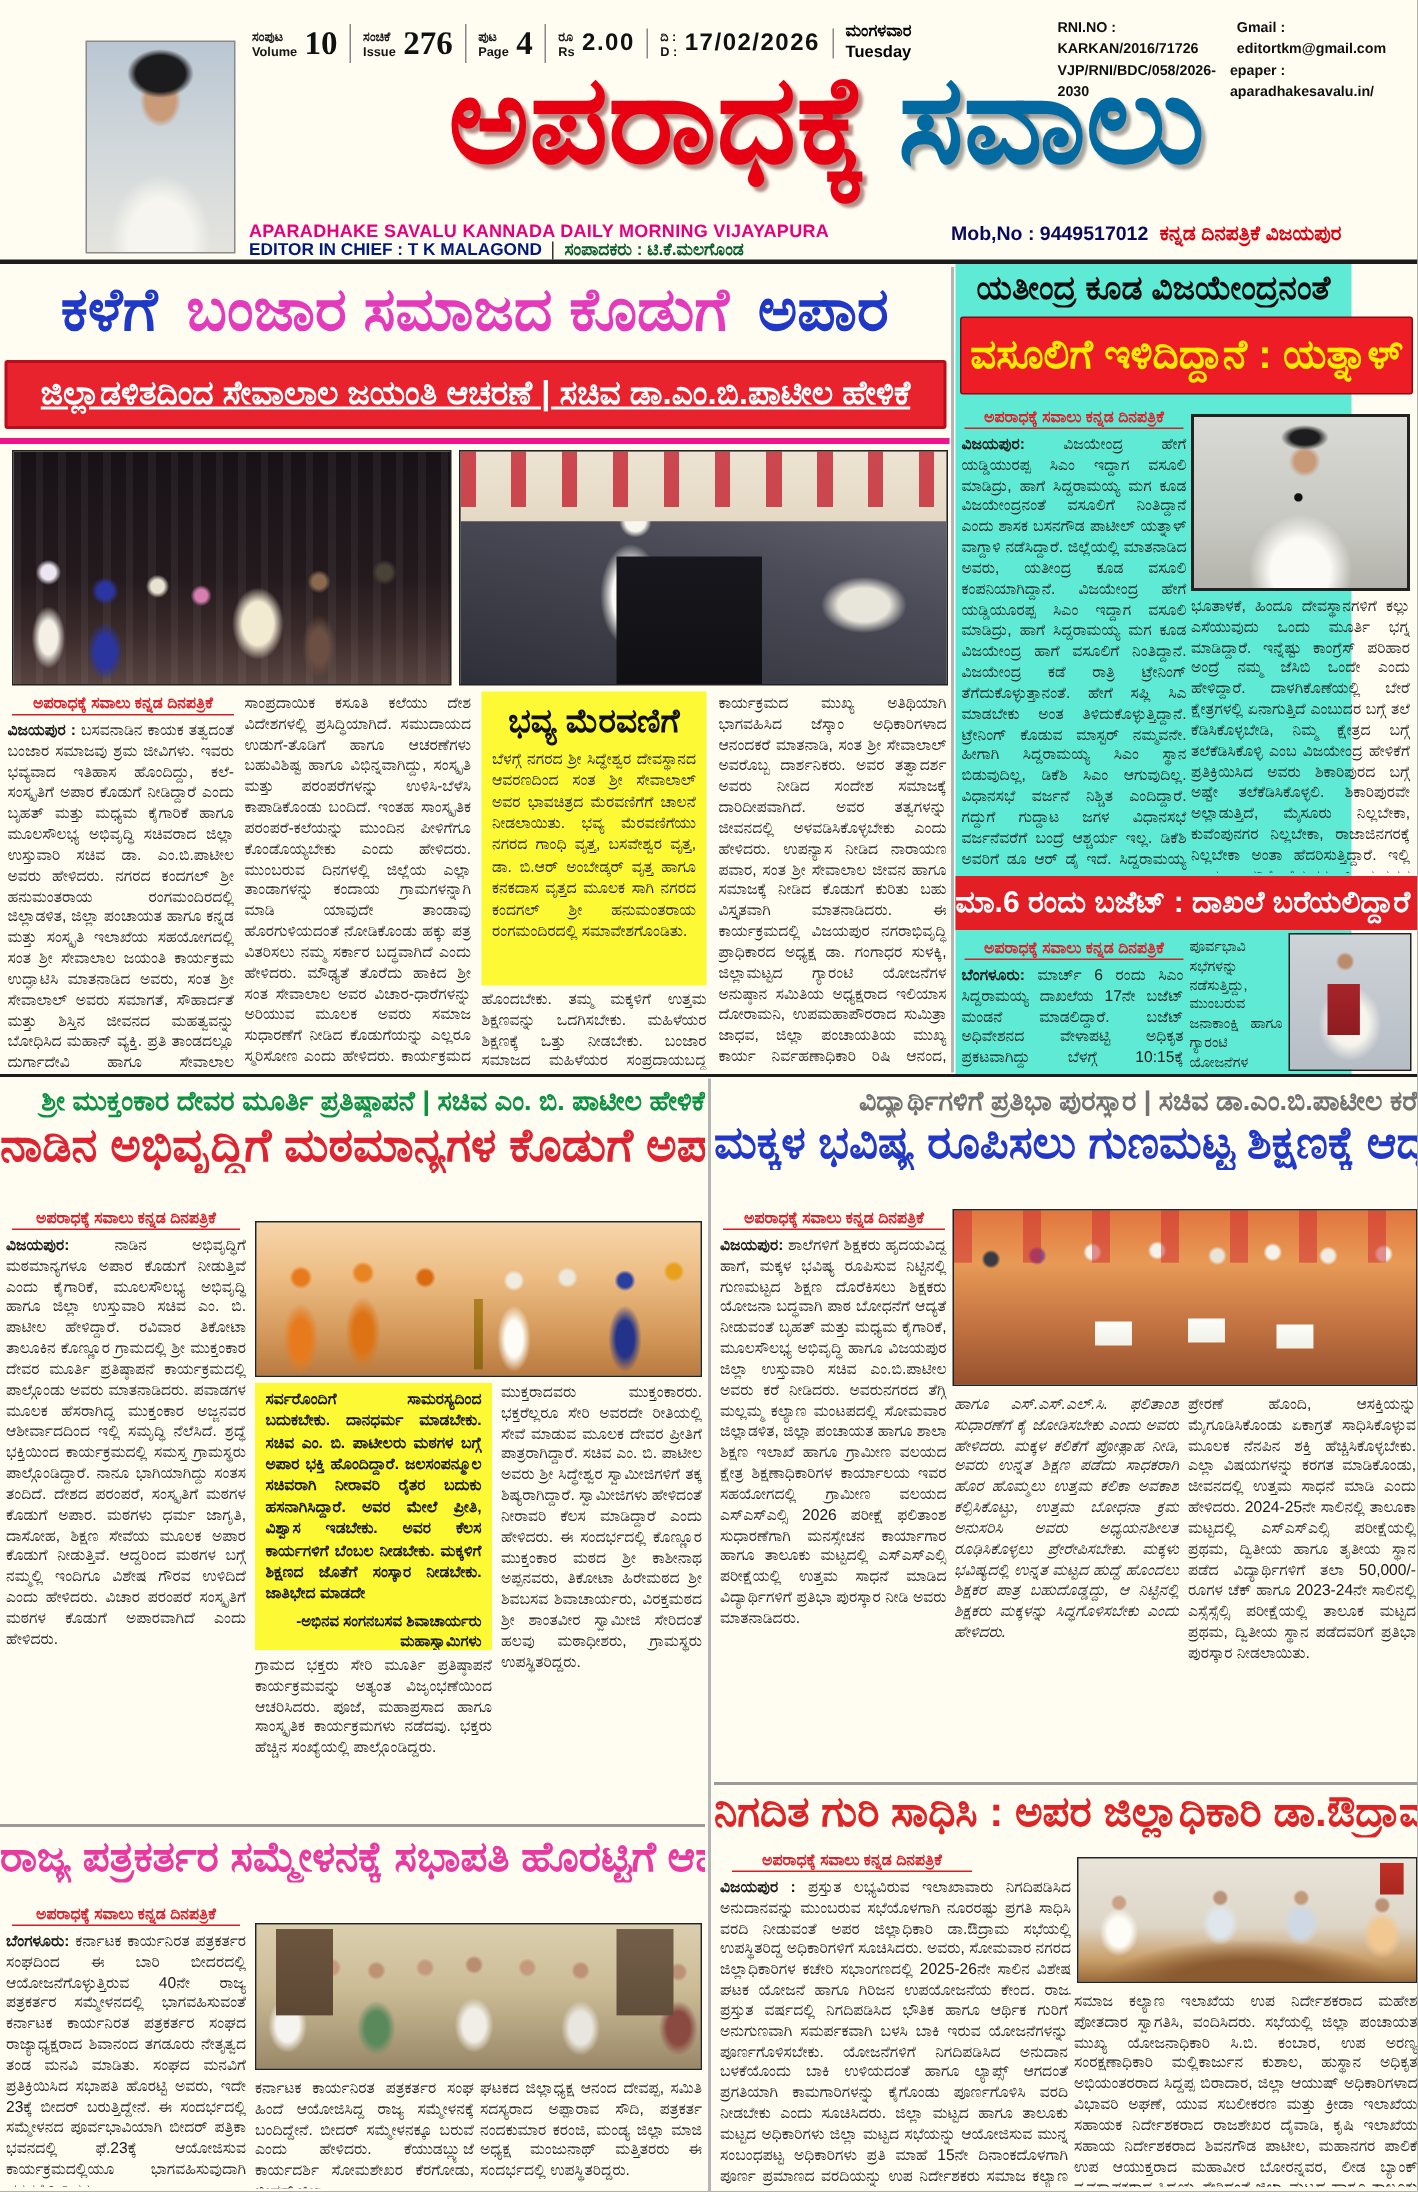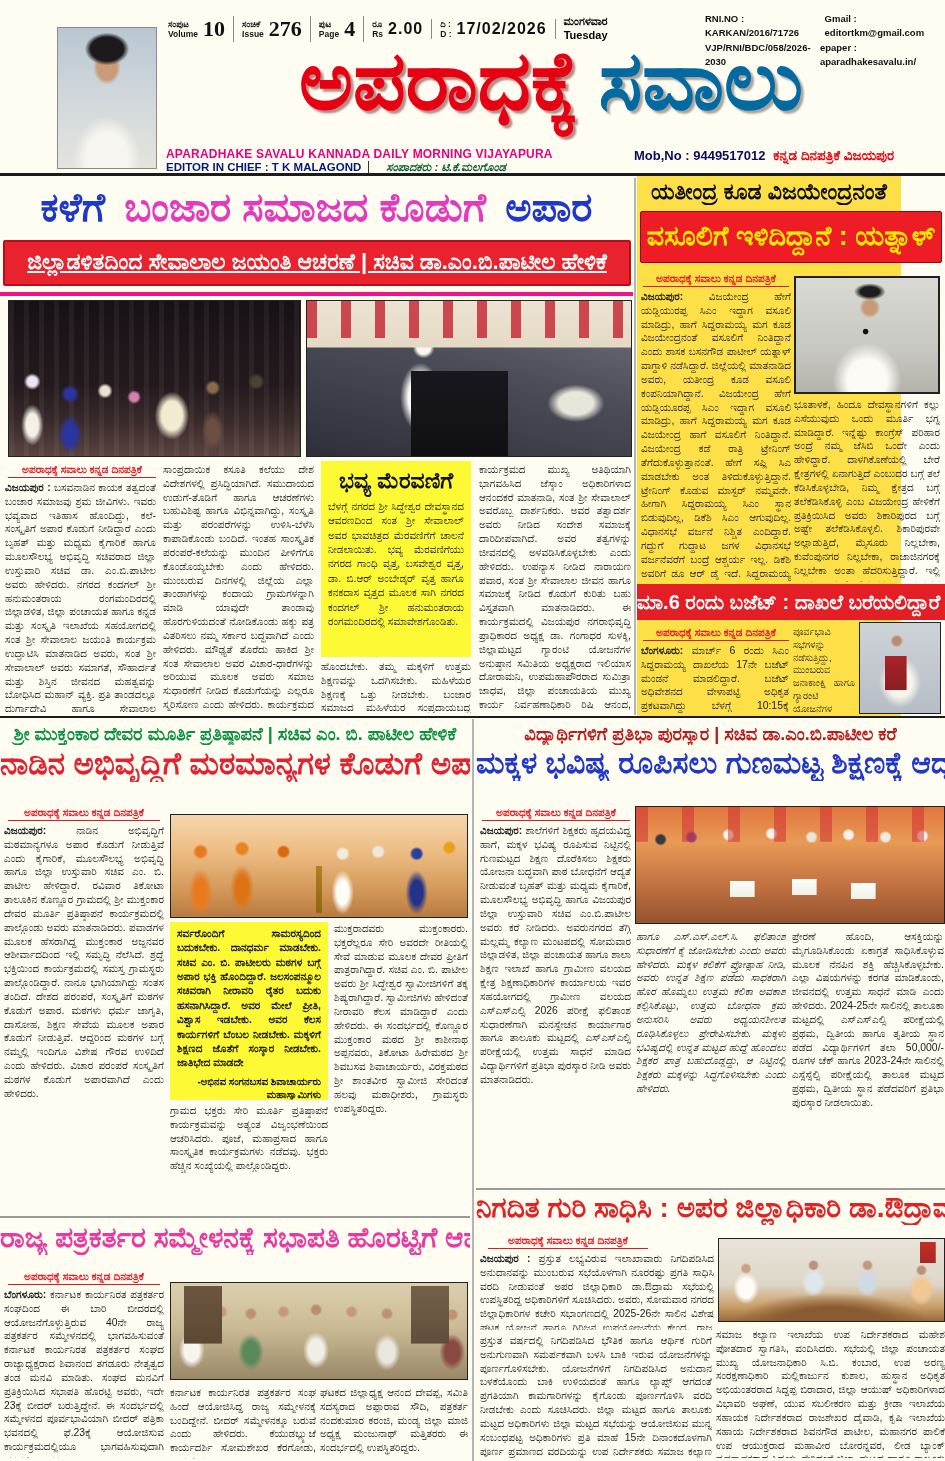--- a/index.html
+++ b/index.html
@@ -27,49 +27,49 @@
   .ii-v.sm{font-family:"Liberation Sans",sans-serif;font-size:16px;letter-spacing:1px;}
   .ii-day{display:flex;flex-direction:column;font-size:11px;line-height:1.25;font-weight:bold;text-align:center;}
   .rinfo{position:absolute;left:705px;top:12px;width:238px;font-size:9.5px;font-weight:bold;color:#101010;}
   .rrow{display:flex;justify-content:space-between;line-height:1.5;}
   .masthead{position:absolute;left:160px;top:22px;width:782px;height:126px;display:flex;justify-content:center;
             align-items:flex-start;gap:20px;font-weight:bold;font-size:82px;line-height:118px;white-space:nowrap;}
   .m-red{color:#e60012;text-shadow:3px 3px 2px rgba(90,0,0,.45);}
   .m-black{color:#0369a1;text-shadow:3px 3px 2px rgba(0,0,0,.35);}
   .tagline{position:absolute;left:166px;top:147px;color:#e6007e;font-weight:bold;font-size:12px;letter-spacing:.2px;}
   .editorline{position:absolute;left:166px;top:161px;font-size:11.5px;font-weight:bold;color:#001a7a;}
-  .editorline .kn{color:#0a5c2c;border-left:1.5px solid #333;margin-left:7px;padding-left:17px;font-style:italic;}
+  .editorline .kn{color:#0a5c2c;border-left:1.5px solid #333;margin-left:7px;padding-left:7px;}
   .mobline{position:absolute;left:634px;top:148px;width:308px;font-weight:bold;font-size:13px;white-space:nowrap;}
   .mobline .mob{color:#0a0a5a;}
   .mobline .dly{color:#e00010;font-size:13.5px;margin-left:4px;}
   
   .hl-lead{position:absolute;left:0;top:178px;width:633px;text-align:center;font-weight:bold;
            font-size:40px;line-height:58px;white-space:nowrap;overflow:hidden;}
   .hl-lead .b{color:#2038c8;}
   .hl-lead .m{color:#e43bbc;margin:0 8px;}
   .subbar{position:absolute;left:3px;top:240px;width:628px;height:46px;background:#e8232e;border:2px solid #b80d1d;
           box-sizing:border-box;color:#fff;font-weight:bold;font-size:22px;text-align:center;line-height:40px;
           white-space:nowrap;overflow:hidden;border-radius:2px;text-decoration:underline;}
   .pinkline{position:absolute;left:0;top:292px;width:633px;height:4px;background:#f0148c;}
   .ybox{position:absolute;background:#fdf935;box-sizing:border-box;padding:5px 7px;overflow:hidden;}
   .ybox .ttl{font-weight:bold;font-size:22px;text-align:center;color:#111;margin:2px 0 6px;}
   .ybox .txt{font-size:10.4px;line-height:1.38;text-align:justify;color:#161616;}
   
-  .rcol{position:absolute;left:637px;top:176px;width:264px;height:540px;background:#fde047;}
+  .rcol{position:absolute;left:637px;top:176px;width:264px;height:540px;background:#5eead4;}
   .rcol .h-top{position:absolute;left:0;top:3px;width:100%;text-align:center;font-weight:bold;font-size:22px;
                color:#0d0d0d;white-space:nowrap;overflow:hidden;}
   .redbox{position:absolute;left:3px;top:35px;width:302px;height:52px;background:#ee1c24;border:1px solid #8c0a10;
           box-sizing:border-box;color:#ffec00;font-weight:bold;font-size:27px;text-align:center;line-height:48px;
           white-space:nowrap;overflow:hidden;border-radius:2px;}
   .banner{position:absolute;left:0;top:408px;width:308px;height:36px;background:#e31e24;color:#fff;font-weight:bold;
           font-size:20px;text-align:center;line-height:36px;white-space:nowrap;overflow:hidden;}
   
-  .kicker{position:absolute;width:100%;text-align:center;font-weight:bold;font-size:18px;white-space:nowrap;overflow:hidden;}
+  .kicker{position:absolute;width:100%;text-align:right;font-weight:bold;font-size:18px;white-space:nowrap;overflow:hidden;}
   .kicker.green{color:#0c9140;}
-  .kicker.blue{color:#b91c1c;}
+  .kicker.blue{color:#737373;}
   .bighead{position:absolute;width:100%;text-align:center;font-weight:bold;white-space:nowrap;overflow:hidden;}
   .bighead.red{color:#e02330;font-size:31px;}
   .bighead.blue{color:#2238c8;font-size:30px;}
   .bighead.pink{color:#e83aa0;font-size:28px;}
   .bighead.red2{color:#de2424;font-size:28px;}
   
   #ph-stage{background-image:
     radial-gradient(circle 12px at 8% 52%, #ece6f2 40%, rgba(0,0,0,0) 70%),
     radial-gradient(ellipse 15px 28px at 8% 80%, #f4f0e6 40%, rgba(0,0,0,0) 74%),
     radial-gradient(circle 13px at 21% 60%, #2a35a0 40%, rgba(0,0,0,0) 70%),

